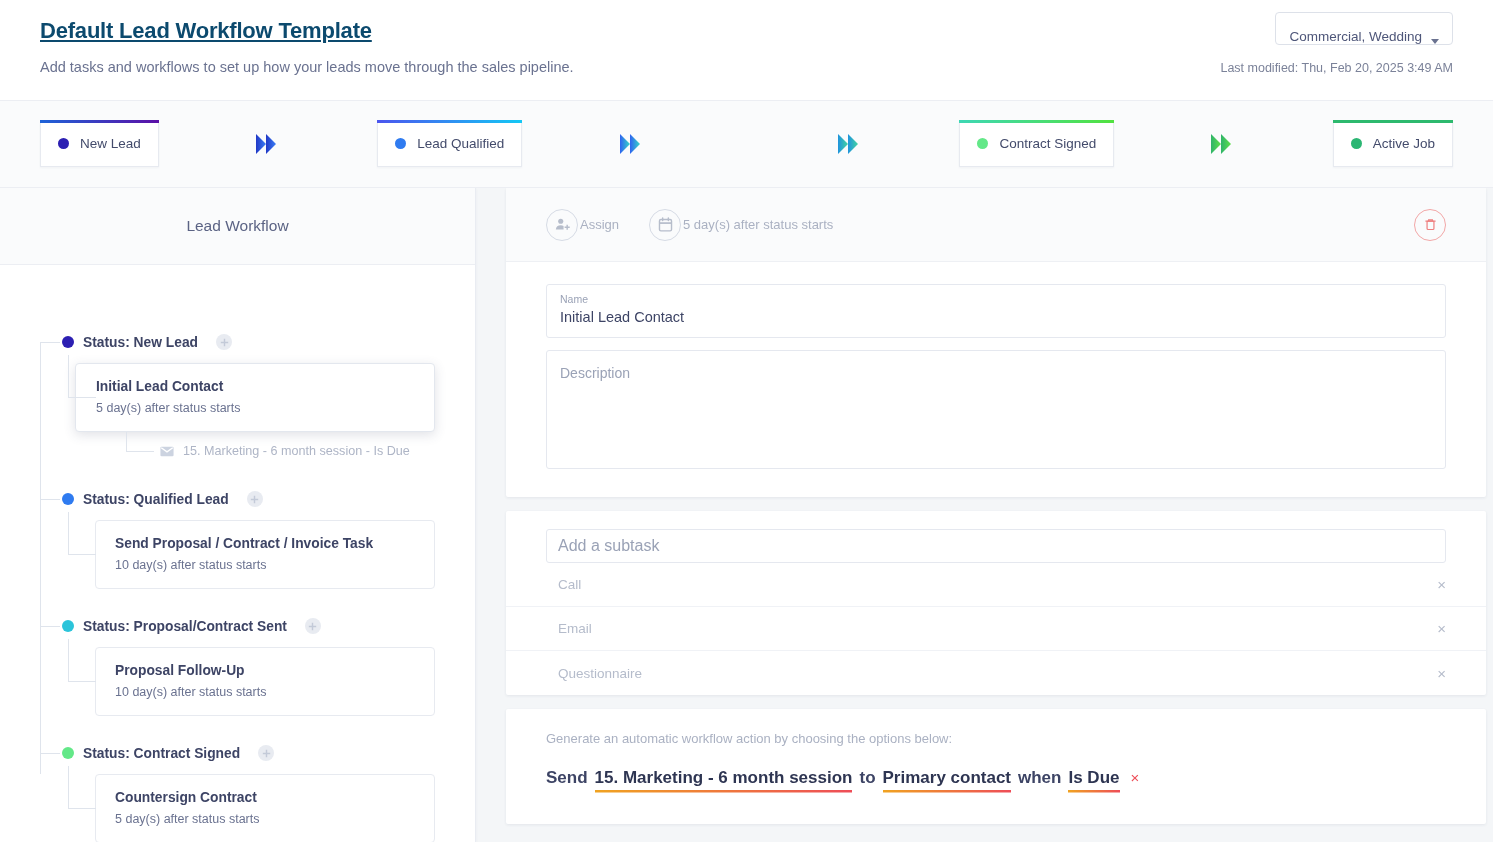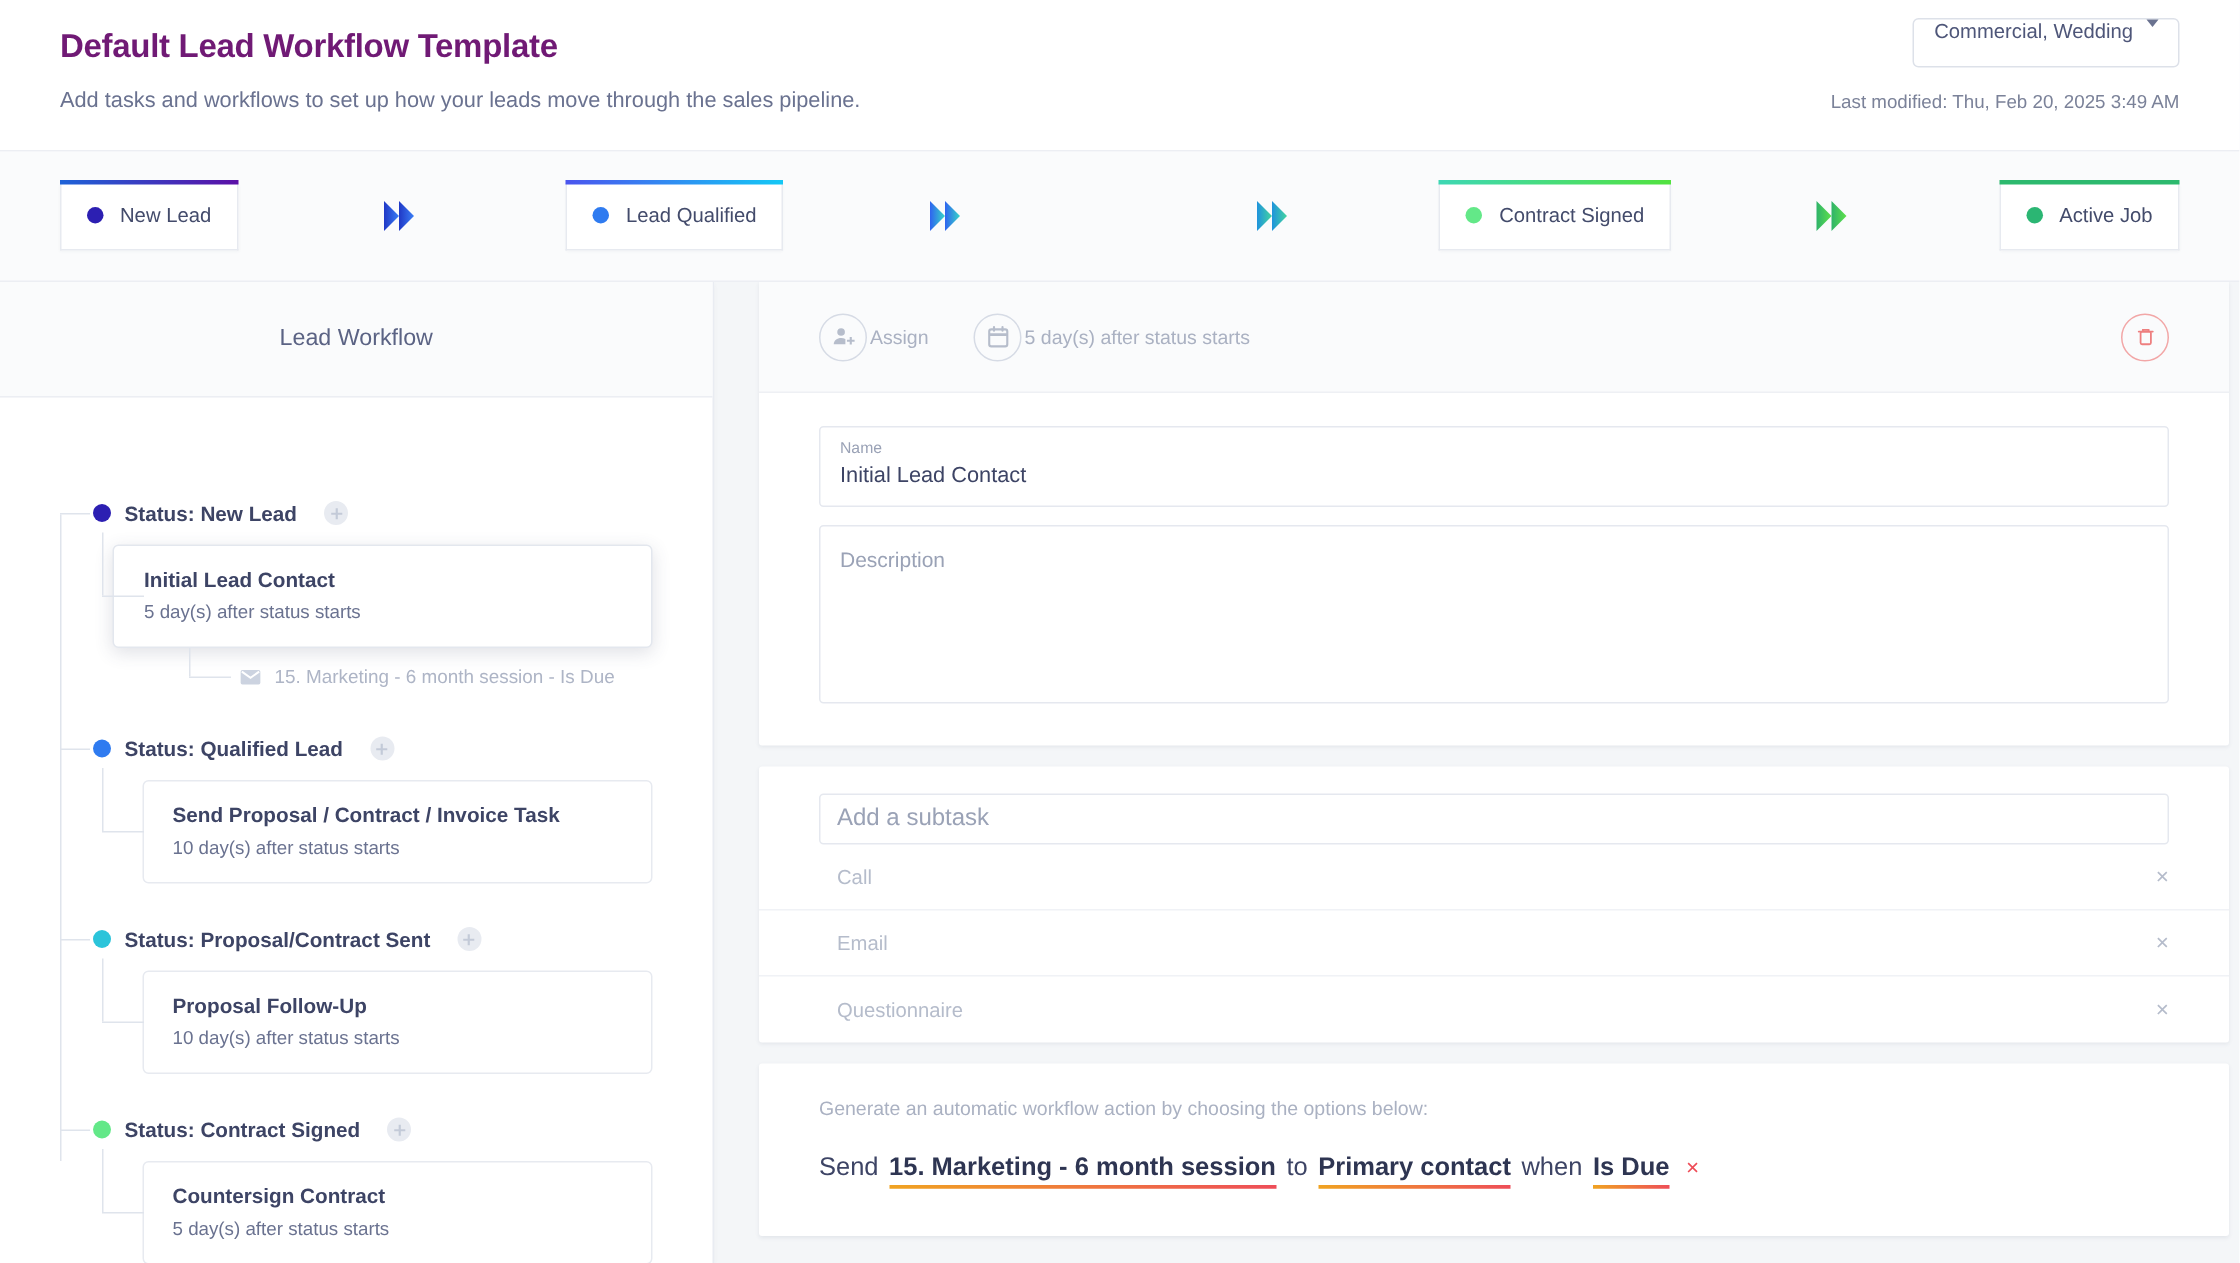--- a/index.html
+++ b/index.html
@@ -12,33 +12,33 @@
   }
   .page { position: relative; width: 1493px; height: 842px; display: flex; flex-direction: column; }
 
   
   .header {
     position: relative; height: 101px; flex: none;
     background: #ffffff; border-bottom: 1px solid #eceef3;
     padding: 16px 40px 0 40px;
   }
   .page-title {
-    font-size: 22px; font-weight: bold; color: #701a75;
-    letter-spacing: -0.2px; line-height: 30px;
+    font-size: 22px; font-weight: bold; color: #0c4a6e;
+    letter-spacing: -0.2px; line-height: 30px; text-decoration: underline;
   }
   .page-subtitle {
     font-size: 14.5px; color: #6a7290; margin-top: 11px; line-height: 20px;
   }
   .header-right {
     position: absolute; right: 40px; top: 12px;
     display: flex; flex-direction: column; align-items: flex-end;
   }
   .type-select {
     border: 1px solid #dde1e9; border-radius: 4px; background: #fff;
-    height: 33px; padding: 0 13px; display: flex; align-items: flex-start; gap: 9px;
+    height: 33px; padding: 0 13px; display: flex; align-items: flex-end; gap: 9px;
     font-size: 13.5px; color: #4e5679; cursor: pointer; white-space: nowrap;
   }
   .caret { width: 0; height: 0; border-left: 4.5px solid transparent;
            border-right: 4.5px solid transparent; border-top: 5px solid #6a7290; }
   .last-modified { font-size: 12.5px; color: #7b8299; margin-top: 16px; white-space: nowrap; }
 
   
   .pipeline {
     height: 87px; flex: none; background: #fafbfc;
     border-bottom: 1px solid #eceef3;
@@ -155,21 +155,21 @@
     height: 44px; display: flex; align-items: center; justify-content: space-between;
     border-bottom: 1px solid #f0f2f6; margin: 0 -40px; padding: 0 40px 0 52px;
   }
   .subtask-row:last-child { border-bottom: none; }
   .subtask-label { font-size: 13.5px; color: #b5bccb; }
   .subtask-x { font-size: 15px; color: #b5bccb; cursor: pointer; line-height: 1; }
 
   .auto-card { margin: 0 7px 0 30px; padding: 22px 40px 30px 40px; }
   .auto-hint { font-size: 13px; color: #aab1c2; }
   .auto-sentence { margin-top: 22px; display: flex; align-items: baseline; gap: 7px; font-size: 17px; flex-wrap: wrap; }
-  .auto-plain { color: #3d4465; font-weight: normal; }
+  .auto-plain { color: #3d4465; font-weight: bold; }
   .auto-token {
     font-weight: bold; color: #2e3552; cursor: pointer;
     padding-bottom: 4px; border-bottom: 2.5px solid transparent;
     background-image: linear-gradient(90deg, #f0a321, #ee4d58);
     background-repeat: no-repeat; background-size: 100% 2.5px; background-position: 0 100%;
   }
   .auto-x { color: #ee4d58; font-size: 15px; cursor: pointer; margin-left: 4px; }
 </style>
 </head>
 <body>

